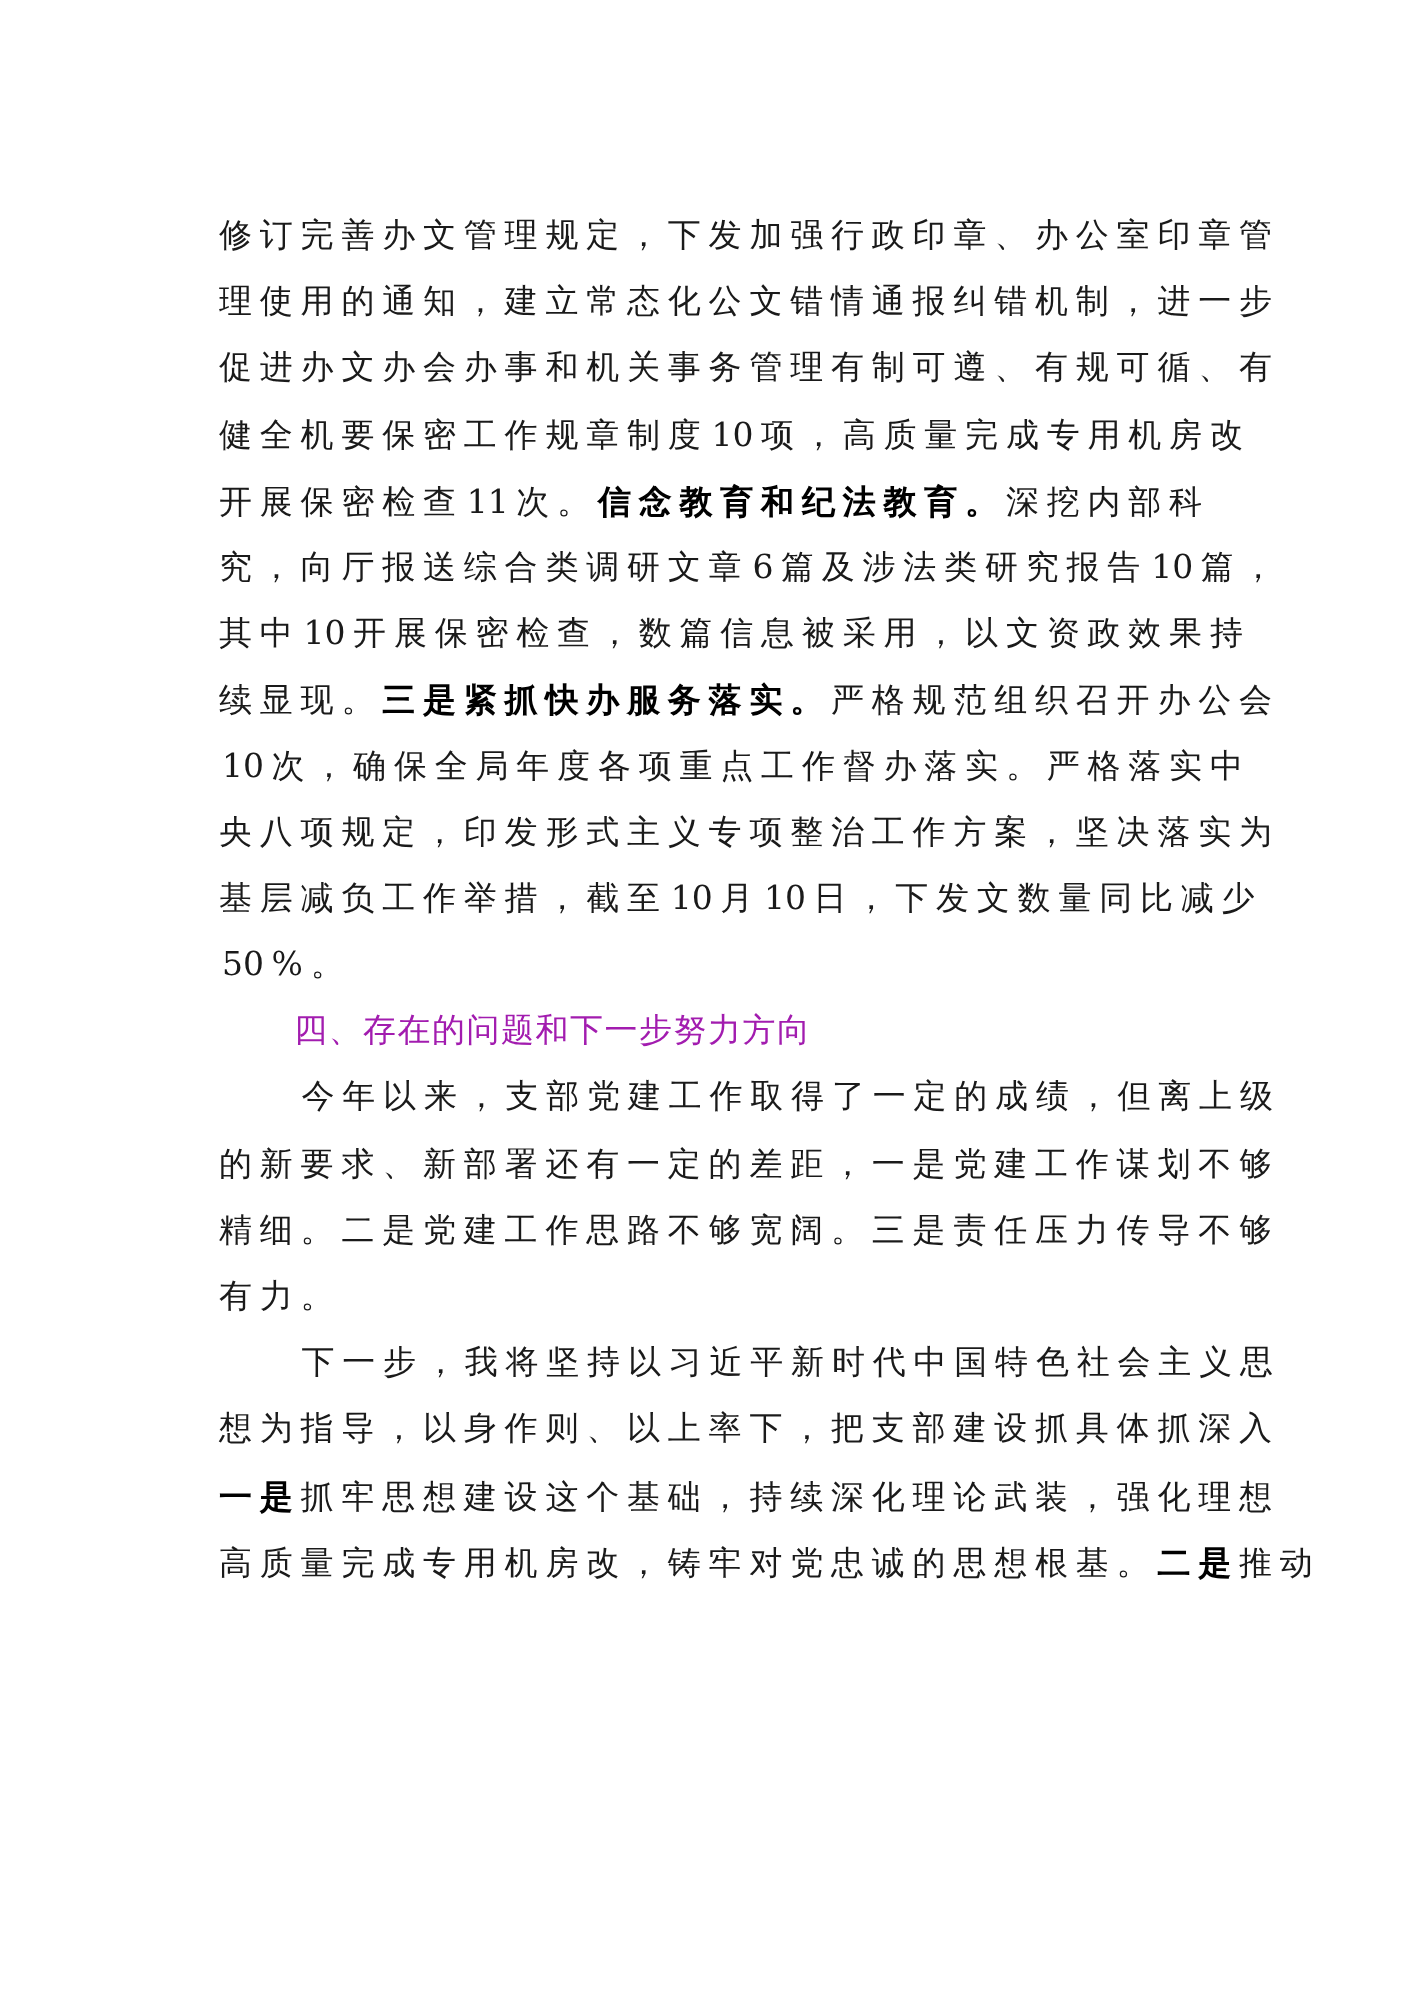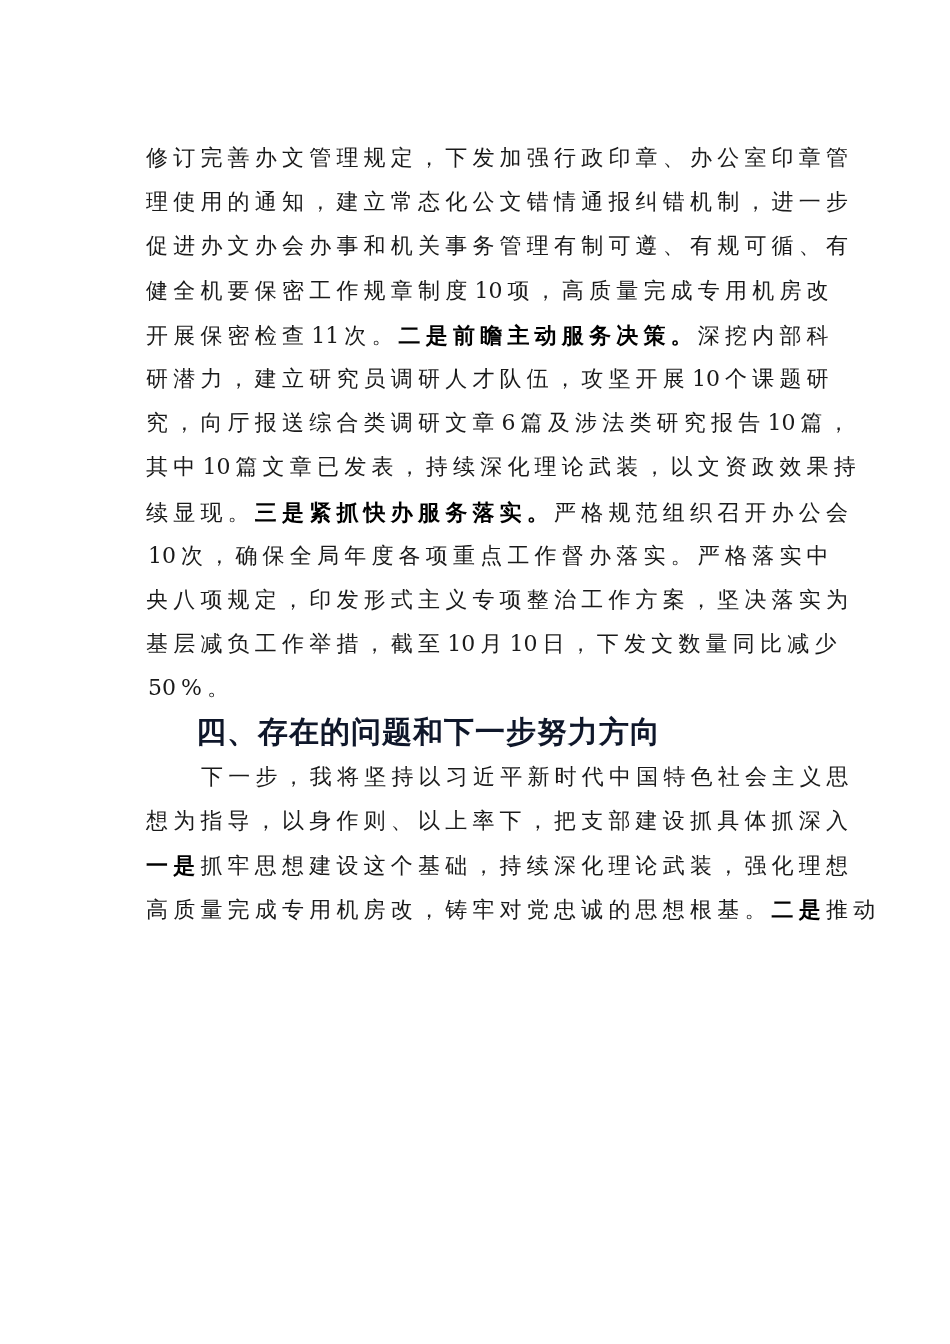--- a/index.html
+++ b/index.html
@@ -8,46 +8,51 @@
   .text-block { position:absolute; left:146px; top:136px; width:670px; }
   .line {
     height:44.2px; line-height:44.2px; white-space:nowrap;
     font-family:"DejaVu Serif","Liberation Serif",serif;
     font-size:22px; color:#1a1a1a; letter-spacing:5.2px;
   }
   .line.indent { padding-left:55px; }
   .line.heading {
     padding-left:50px;
     font-family:"DejaVu Sans","Liberation Sans",sans-serif;
-    font-size:30px; letter-spacing:1px; color:#0f172a;font-weight:bold;
+    font-size:22px; letter-spacing:1px; color:#a21caf;
   }
   .b { font-weight:bold; color:#000; }
   .num { letter-spacing:0; margin:0 5px 0 2px; }
 </style>
 </head>
 <body>
 
 <div class="page">
   <div class="text-block">
     <div id="p1">
         <div class="line"><span>修订完善办文管理规定，下发加强行政印章、办公室印章管</span></div>
         <div class="line"><span>理使用的通知，建立常态化公文错情通报纠错机制，进一步</span></div>
         <div class="line"><span>促进办文办会办事和机关事务管理有制可遵、有规可循、有</span></div>
         <div class="line"><span>健全机要保密工作规章制度</span><span class="num">10</span><span>项，高质量完成专用机房改</span></div>
-        <div class="line"><span>开展保密检查</span><span class="num">11</span><span>次。</span><span class="b">二是前瞻主动服务决策。</span><span>深挖内部科</span></div>
-        <div class="line"><span>研潜力，建立研究员调研人才队伍，攻坚开展</span><span class="num">10</span><span>个课题研</span></div>
+        <div class="line"><span>开展保密检查</span><span class="num">11</span><span>次。</span><span class="b">信念教育和纪法教育。</span><span>深挖内部科</span></div>
         <div class="line"><span>究，向厅报送综合类调研文章</span><span class="num">6</span><span>篇及涉法类研究报告</span><span class="num">10</span><span>篇，</span></div>
-        <div class="line"><span>其中</span><span class="num">10</span><span>篇文章已发表，持续深化理论武装，以文资政效果持</span></div>
+        <div class="line"><span>其中</span><span class="num">10</span><span>开展保密检查，数篇信息被采用，以文资政效果持</span></div>
         <div class="line"><span>续显现。</span><span class="b">三是紧抓快办服务落实。</span><span>严格规范组织召开办公会</span></div>
         <div class="line"><span class="num">10</span><span>次，确保全局年度各项重点工作督办落实。严格落实中</span></div>
         <div class="line"><span>央八项规定，印发形式主义专项整治工作方案，坚决落实为</span></div>
         <div class="line"><span>基层减负工作举措，截至</span><span class="num">10</span><span>月</span><span class="num">10</span><span>日，下发文数量同比减少</span></div>
         <div class="line"><span class="num">50</span><span>%。</span></div>
       </div>
     <div class="line heading">四、存在的问题和下一步努力方向</div>
+    <div id="p2">
+        <div class="line indent">今年以来，支部党建工作取得了一定的成绩，但离上级</div>
+        <div class="line">的新要求、新部署还有一定的差距，一是党建工作谋划不够</div>
+        <div class="line">精细。二是党建工作思路不够宽阔。三是责任压力传导不够</div>
+        <div class="line">有力。</div>
+      </div>
     <div id="p3">
         <div class="line indent"><span>下一步，我将坚持以习近平新时代中国特色社会主义思</span></div>
         <div class="line"><span>想为指导，以身作则、以上率下，把支部建设抓具体抓深入</span></div>
         <div class="line"><span class="b">一是</span><span>抓牢思想建设这个基础，持续深化理论武装，强化理想</span></div>
         <div class="line"><span>高质量完成专用机房改，铸牢对党忠诚的思想根基。</span><span class="b">二是</span><span>推动</span></div>
       </div>
   </div>
 </div>
 
 </body></html>

